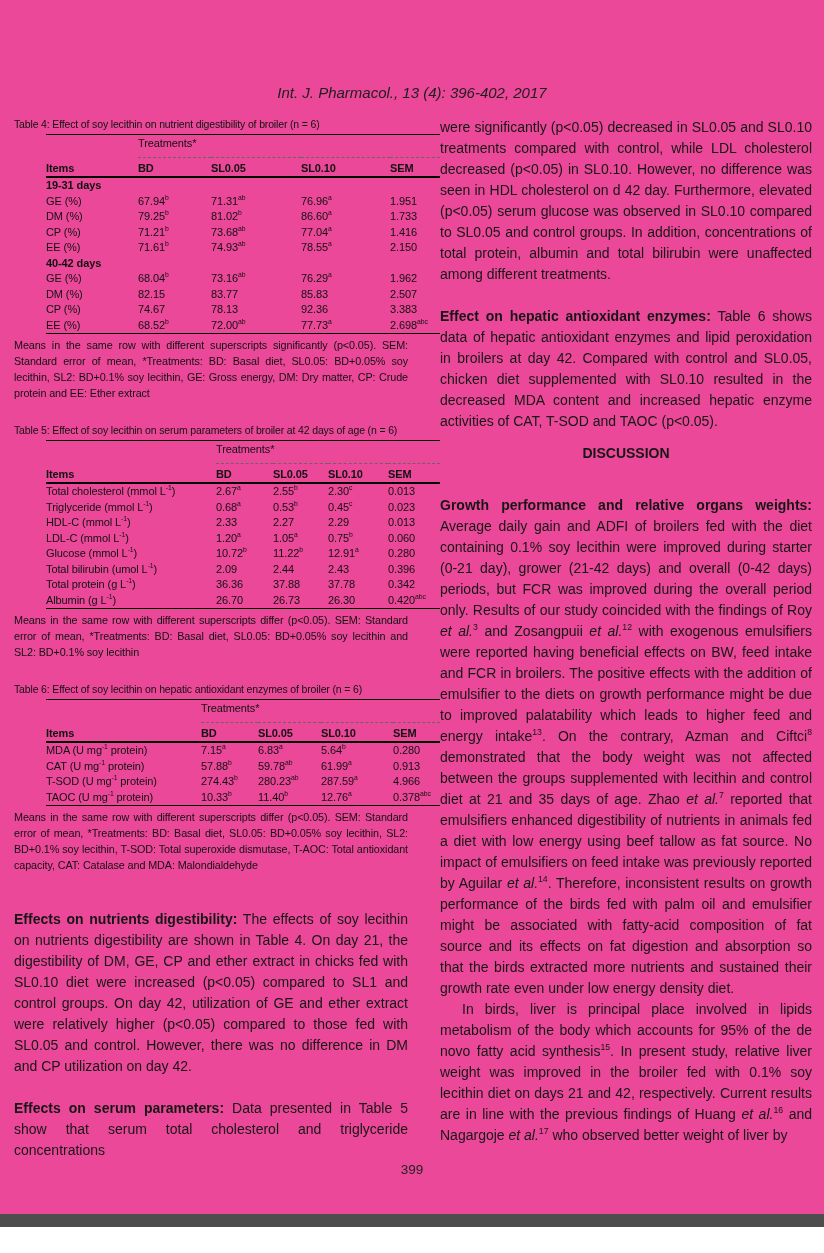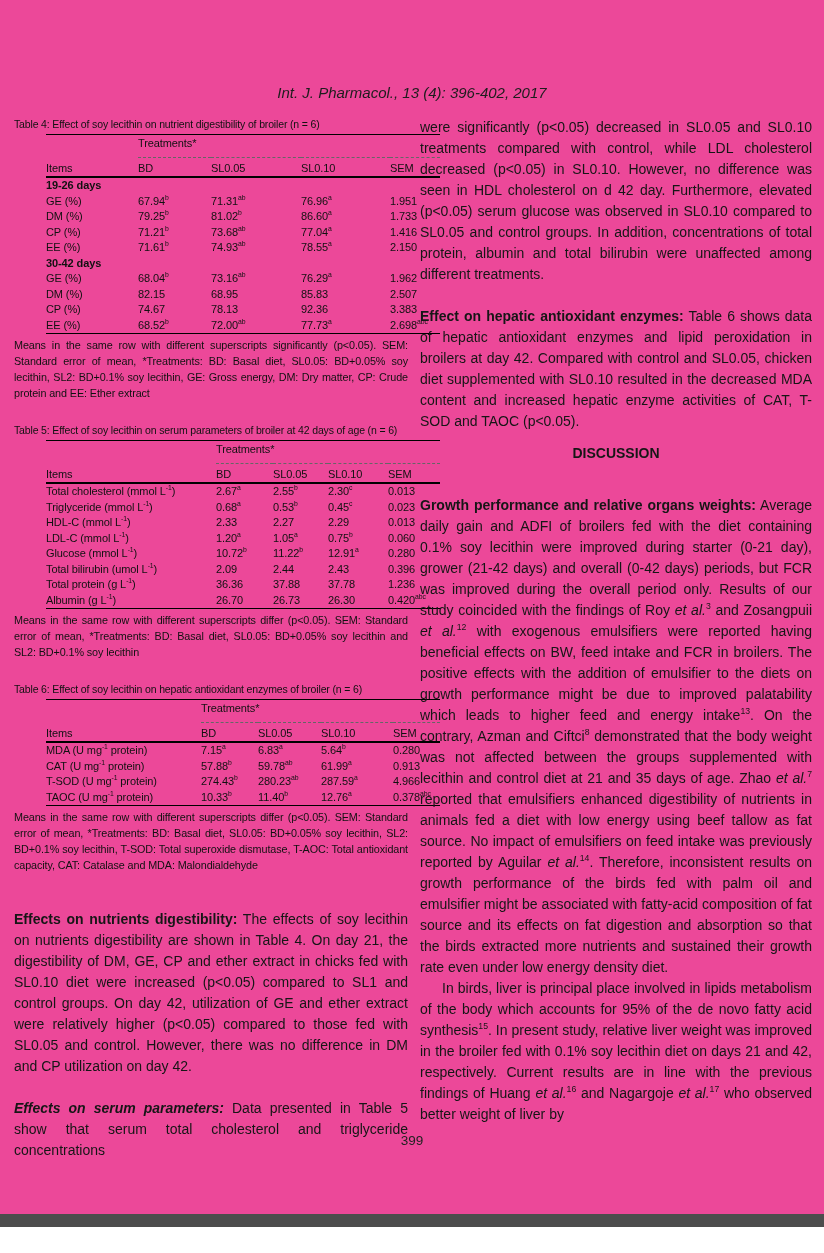--- a/index.html
+++ b/index.html
@@ -1,53 +1,53 @@
 <!DOCTYPE html>
 <html><head>
 <meta charset="utf-8">
 <style>
   html,body{margin:0;padding:0;background:#fff;}
   .page{position:relative;width:824px;height:1227px;background:#ec4899;overflow:hidden;
         font-family:"Liberation Sans","DejaVu Sans",sans-serif;color:#161616;}
   .header{padding-top:84px;text-align:center;font-style:italic;font-size:15px;color:#1d1d1d;}
-  .content{display:flex;gap:12px;padding:16px 12px 0 14px;align-items:flex-start;}
+  .content{display:flex;gap:32px;padding:16px 12px 0 14px;align-items:flex-start;}
   .col-left{width:394px;flex:none;}
   .col-right{flex:1;min-width:0;}
 
   
   .tblock{margin-bottom:22px;}
   .tblock.mb-lg{margin-bottom:36px;}
   .caption{font-size:10.5px;line-height:14px;letter-spacing:-0.15px;margin-bottom:3px;color:#111;}
   .caption.hang{padding-left:40px;text-indent:-40px;}
   table.t{width:100%;border-collapse:collapse;table-layout:fixed;
           font-size:11px;letter-spacing:-0.1px;color:#111;
           border-top:1.5px solid #000;border-bottom:1.5px solid #000;margin-left:32px;}
   table.t td,table.t th{padding:0;white-space:nowrap;overflow:visible;}
   table.t .treat{border-bottom:1px dashed #666;padding:2px 0 8px 0;font-size:11px;}
-  table.t th{text-align:left;font-weight:400;vertical-align:bottom;
+  table.t th{text-align:left;font-weight:700;vertical-align:bottom;
              border-bottom:2px solid #000;padding:4px 0 2px 0;}
   table.t tbody td{line-height:15.5px;}
   table.t tr.sec td{font-weight:700;}
   sup{font-size:0.62em;vertical-align:super;line-height:0;}
   .t0 col:nth-child(1){width:92px}.t0 col:nth-child(2){width:73px}
   .t0 col:nth-child(3){width:90px}.t0 col:nth-child(4){width:89px}
   .t1 col:nth-child(1){width:170px}.t1 col:nth-child(2){width:57px}
   .t1 col:nth-child(3){width:55px}.t1 col:nth-child(4){width:60px}
   .t2 col:nth-child(1){width:155px}.t2 col:nth-child(2){width:57px}
   .t2 col:nth-child(3){width:63px}.t2 col:nth-child(4){width:72px}
   .footnote{font-size:10.8px;line-height:16px;letter-spacing:-0.1px;
             text-align:justify;margin-top:3px;color:#111;}
 
   
   p.body{font-size:14px;line-height:21px;text-align:justify;margin:0 0 21px 0;}
   p.body.nogap{margin-bottom:0;}
   p.body.findent{text-indent:22px;}
   .discussion{font-size:14px;font-weight:700;text-align:center;margin:13px 0 34px 0;}
 
-  .pagenum{position:absolute;left:0;right:0;top:1133px;text-align:center;font-size:13.5px;color:#222;}
+  .pagenum{position:absolute;left:0;right:0;top:1162px;text-align:center;font-size:13.5px;color:#222;}
   .bottombar{position:absolute;left:0;right:0;bottom:0;height:13px;}
 </style>
 </head>
 <body>
 
 <div class="page">
   <div class="header">Int. J. Pharmacol., 13 (4): 396-402, 2017</div>
 
   <div class="content">
     <div class="col-left">
@@ -70,21 +70,21 @@
               <tr>
                 <th>Items</th>
                 <th>BD</th>
                 <th>SL0.05</th>
                 <th>SL0.10</th>
                 <th>SEM</th>
               </tr>
             </thead>
             <tbody>
               <tr class="sec">
-                <td colspan="5">19-26 days</td>
+                <td colspan="5">19-31 days</td>
               </tr>
               <tr>
                 <td>GE (%)</td>
                 <td>67.94<sup>b</sup></td>
                 <td>71.31<sup>ab</sup></td>
                 <td>76.96<sup>a</sup></td>
                 <td>1.951</td>
               </tr>
               <tr>
                 <td>DM (%)</td>
@@ -101,33 +101,33 @@
                 <td>1.416</td>
               </tr>
               <tr>
                 <td>EE (%)</td>
                 <td>71.61<sup>b</sup></td>
                 <td>74.93<sup>ab</sup></td>
                 <td>78.55<sup>a</sup></td>
                 <td>2.150</td>
               </tr>
               <tr class="sec">
-                <td colspan="5">30-42 days</td>
+                <td colspan="5">40-42 days</td>
               </tr>
               <tr>
                 <td>GE (%)</td>
                 <td>68.04<sup>b</sup></td>
                 <td>73.16<sup>ab</sup></td>
                 <td>76.29<sup>a</sup></td>
                 <td>1.962</td>
               </tr>
               <tr>
                 <td>DM (%)</td>
                 <td>82.15</td>
-                <td>68.95</td>
+                <td>83.77</td>
                 <td>85.83</td>
                 <td>2.507</td>
               </tr>
               <tr>
                 <td>CP (%)</td>
                 <td>74.67</td>
                 <td>78.13</td>
                 <td>92.36</td>
                 <td>3.383</td>
               </tr>
@@ -207,21 +207,21 @@
                 <td>2.09</td>
                 <td>2.44</td>
                 <td>2.43</td>
                 <td>0.396</td>
               </tr>
               <tr>
                 <td>Total protein (g L<sup>-1</sup>)</td>
                 <td>36.36</td>
                 <td>37.88</td>
                 <td>37.78</td>
-                <td>1.236</td>
+                <td>0.342</td>
               </tr>
               <tr>
                 <td>Albumin (g L<sup>-1</sup>)</td>
                 <td>26.70</td>
                 <td>26.73</td>
                 <td>26.30</td>
                 <td>0.420<sup>abc</sup></td>
               </tr>
             </tbody>
           </table>
@@ -279,21 +279,21 @@
                 <td>11.40<sup>b</sup></td>
                 <td>12.76<sup>a</sup></td>
                 <td>0.378<sup>abc</sup></td>
               </tr>
             </tbody>
           </table>
         <div class="footnote">Means in the same row with different superscripts differ (p&lt;0.05). SEM: Standard error of mean, *Treatments: BD: Basal diet, SL0.05: BD+0.05% soy lecithin, SL2: BD+0.1% soy lecithin, T-SOD: Total superoxide dismutase, T-AOC: Total antioxidant capacity, CAT: Catalase and MDA: Malondialdehyde</div>
       </section>
 
       <p class="body"><span style="font-weight: 700;">Effects on nutrients digestibility:</span><span> The effects of soy lecithin on nutrients digestibility are shown in Table 4. On day 21, the digestibility of DM, GE, CP and ether extract in chicks fed with SL0.10 diet were increased (p&lt;0.05) compared to SL1 and control groups. On day 42, utilization of GE and ether extract were relatively higher (p&lt;0.05) compared to those fed with SL0.05 and control. However, there was no difference in DM and CP utilization on day 42.</span></p>
-      <p class="body nogap"><span style="font-weight: 700; font-style: italic;">Effects on serum parameters:</span><span> Data presented in Table 5 show that serum total cholesterol and triglyceride concentrations</span></p>
+      <p class="body nogap"><span style="font-weight: 700;">Effects on serum parameters:</span><span> Data presented in Table 5 show that serum total cholesterol and triglyceride concentrations</span></p>
     </div>
 
     <div class="col-right">
       <p class="body"><span>were significantly (p&lt;0.05) decreased in SL0.05 and SL0.10 treatments compared with control, while LDL cholesterol decreased (p&lt;0.05) in SL0.10. However, no difference was seen in HDL cholesterol on d 42 day. Furthermore, elevated (p&lt;0.05) serum glucose was observed in SL0.10 compared to SL0.05 and control groups. In addition, concentrations of total protein, albumin and total bilirubin were unaffected among different treatments.</span></p>
       <p class="body nogap"><span style="font-weight: 700;">Effect on hepatic antioxidant enzymes:</span><span> Table 6 shows data of hepatic antioxidant enzymes and lipid peroxidation in broilers at day 42. Compared with control and SL0.05, chicken diet supplemented with SL0.10 resulted in the decreased MDA content and increased hepatic enzyme activities of CAT, T-SOD and TAOC (p&lt;0.05).</span></p>
       <h2 class="discussion">DISCUSSION</h2>
       <p class="body nogap"><span style="font-weight: 700;">Growth performance and relative organs weights:</span><span> Average daily gain and ADFI of broilers fed with the diet containing 0.1% soy lecithin were improved during starter (0-21 day), grower (21-42 days) and overall (0-42 days) periods, but FCR was improved during the overall period only. Results of our study coincided with the findings of Roy </span><span style="font-style: italic;">et al.</span><span><sup>3</sup> and Zosangpuii </span><span style="font-style: italic;">et al.</span><span><sup>12</sup> with exogenous emulsifiers were reported having beneficial effects on BW, feed intake and FCR in broilers. The positive effects with the addition of emulsifier to the diets on growth performance might be due to improved palatability which leads to higher feed and energy intake<sup>13</sup>. On the contrary, Azman and Ciftci<sup>8</sup> demonstrated that the body weight was not affected between the groups supplemented with lecithin and control diet at 21 and 35 days of age. Zhao </span><span style="font-style: italic;">et al.</span><span><sup>7</sup> reported that emulsifiers enhanced digestibility of nutrients in animals fed a diet with low energy using beef tallow as fat source. No impact of emulsifiers on feed intake was previously reported by Aguilar </span><span style="font-style: italic;">et al.</span><span><sup>14</sup>. Therefore, inconsistent results on growth performance of the birds fed with palm oil and emulsifier might be associated with fatty-acid composition of fat source and its effects on fat digestion and absorption so that the birds extracted more nutrients and sustained their growth rate even under low energy density diet.</span></p>
       <p class="body nogap findent"><span>In birds, liver is principal place involved in lipids metabolism of the body which accounts for 95% of the de novo fatty acid synthesis<sup>15</sup>. In present study, relative liver weight was improved in the broiler fed with 0.1% soy lecithin diet on days 21 and 42, respectively. Current results are in line with the previous findings of Huang </span><span style="font-style: italic;">et al.</span><span><sup>16</sup> and Nagargoje </span><span style="font-style: italic;">et al.</span><span><sup>17</sup> who observed better weight of liver by</span></p>
     </div>
   </div>

